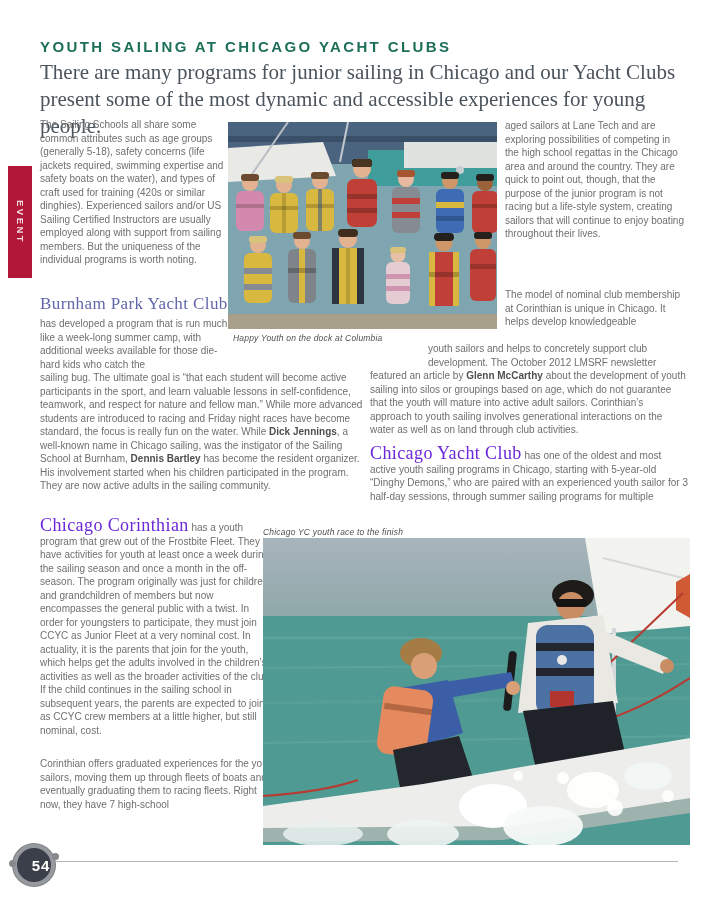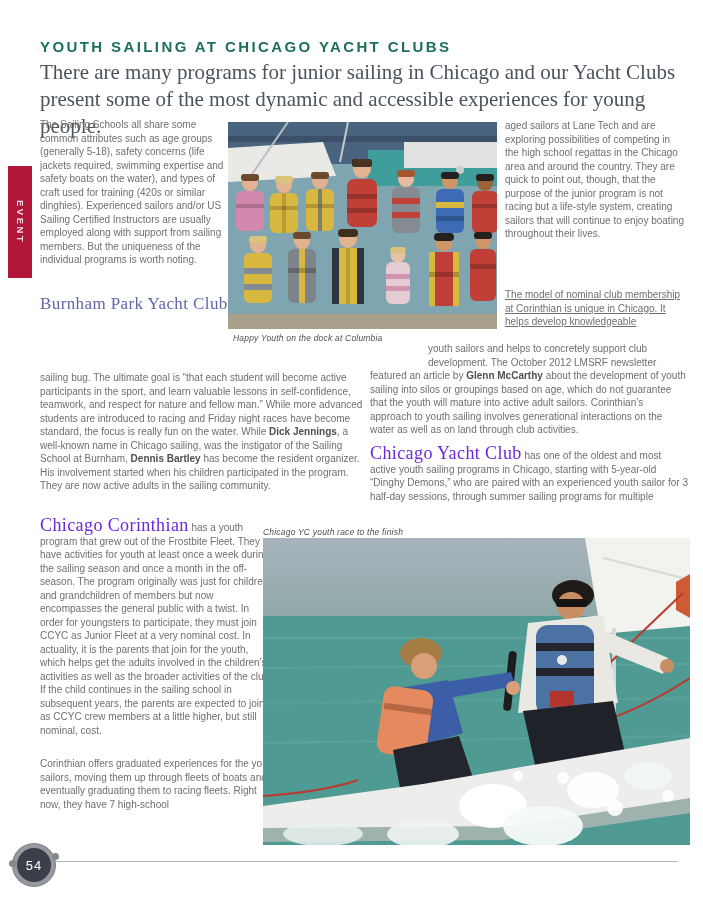--- a/index.html
+++ b/index.html
@@ -26,46 +26,47 @@
 
   
   .photo{display:block;}
 
   
   .footer-line{left:56px;top:861px;width:622px;height:1px;background:#b5b5b5;}
   .footer-text{top:864px;font-size:10px;letter-spacing:2.6px;color:#8f8f8f;display:flex;gap:14px;}
   .badge{left:13px;top:844px;width:42px;height:42px;border-radius:50%;
          background:#3a3f4a;border:4px solid #96999e;box-sizing:border-box;
          display:flex;align-items:center;justify-content:center;box-shadow:0 0 0 1px #7d8084;}
-  .badge span{color:#ffffff;font-size:13px;font-weight:400;letter-spacing:1px;}
+  .badge span{color:#ffffff;font-size:15px;font-weight:700;letter-spacing:1px;padding-left:14px;}
   .badge-bolt{width:7px;height:7px;border-radius:50%;background:#85888d;}
 </style>
 </head>
 <body>
 
 <div id="page">
 
   <div class="abs event-tab">
     <span>EVENT</span>
   </div>
 
   <div class="abs kicker" style="left:40px;top:38px;">YOUTH SAILING AT CHICAGO YACHT CLUBS</div>
 
   <div class="abs deck" style="left:40px;top:59px;width:655px;">There are many programs for junior sailing in Chicago and our Yacht Clubs present some of the most dynamic and accessible experiences for young people.</div>
 
   <div class="abs body-text" style="left:40px;top:118px;width:192px;">The Sailing Schools all share some common attributes such as age groups (generally 5-18), safety concerns (life jackets required, swimming expertise and safety boats on the water), and types of craft used for training (420s or similar dinghies). Experienced sailors and/or US Sailing Certified Instructors are usually employed along with support from sailing members. But the uniqueness of the individual programs is worth noting.</div>
 
   <div class="abs club-head" style="left:40px;top:294px;">Burnham Park Yacht Club</div>
+  <div class="abs body-text" style="left:40px;top:317px;width:192px;">has developed a program that is run much like a week-long summer camp, with additional weeks available for those die-hard kids who catch the</div>
   <div class="abs body-text" style="left:40px;top:371px;width:330px;"><span>sailing bug. The ultimate goal is “that each student will become active participants in the sport, and learn valuable lessons in self-confidence, teamwork, and respect for nature and fellow man.” While more advanced students are introduced to racing and Friday night races have become standard, the focus is really fun on the water. While </span><span class="seg-b">Dick Jennings</span><span>, a well-known name in Chicago sailing, was the instigator of the Sailing School at Burnham, </span><span class="seg-b">Dennis Bartley</span><span> has become the resident organizer. His involvement started when his children participated in the program. They are now active adults in the sailing community.</span></div>
 
   <div class="abs body-text" style="left:40px;top:516px;width:234px;"><span class="seg-h">Chicago Corinthian</span><span> has a youth program that grew out of the Frostbite Fleet. They have activities for youth at least once a week during the sailing season and once a month in the off-season. The program originally was just for children and grandchildren of members but now encompasses the general public with a twist. In order for youngsters to participate, they must join CCYC as Junior Fleet at a very nominal cost. In actuality, it is the parents that join for the youth, which helps get the adults involved in the children’s activities as well as the broader activities of the club. If the child continues in the sailing school in subsequent years, the parents are expected to join as CCYC crew members at a little higher, but still nominal, cost.</span></div>
   <div class="abs body-text" style="left:40px;top:757px;width:240px;">Corinthian offers graduated experiences for the young sailors, moving them up through fleets of boats and eventually graduating them to racing fleets. Right now, they have 7 high-school</div>
 
   <div class="abs body-text" style="left:505px;top:119px;width:180px;">aged sailors at Lane Tech and are exploring possibilities of competing in the high school regattas in the Chicago area and around the country. They are quick to point out, though, that the purpose of the junior program is not racing but a life-style system, creating sailors that will continue to enjoy boating throughout their lives.</div>
-  <div class="abs body-text" style="left:505px;top:288px;width:180px;text-decoration:underline;">The model of nominal club membership at Corinthian is unique in Chicago. It helps develop knowledgeable</div>
+  <div class="abs body-text" style="left:505px;top:288px;width:180px;">The model of nominal club membership at Corinthian is unique in Chicago. It helps develop knowledgeable</div>
   <div class="abs body-text" style="left:428px;top:342px;width:256px;">youth sailors and helps to concretely support club development. The October 2012 LMSRF newsletter</div>
   <div class="abs body-text" style="left:370px;top:369px;width:316px;"><span>featured an article by </span><span class="seg-b">Glenn McCarthy</span><span> about the development of youth sailing into silos or groupings based on age, which do not guarantee that the youth will mature into active adult sailors. Corinthian’s approach to youth sailing involves generational interactions on the water as well as on land through club activities.</span></div>
   <div class="abs body-text" style="left:370px;top:444px;width:318px;"><span class="seg-h">Chicago Yacht Club</span><span> has one of the oldest and most active youth sailing programs in Chicago, starting with 5-year-old “Dinghy Demons,” who are paired with an experienced youth sailor for 3 half-day sessions, through summer sailing programs for multiple</span></div>
 
   <svg class="abs photo" style="left:228px;top:122px;" width="269" height="207" viewBox="0 0 269 207">
     <rect width="269" height="207" fill="#7fa5b0"></rect>
     <rect width="269" height="42" fill="#4a6480"></rect>
     <rect y="14" width="269" height="6" fill="#3a5068"></rect>
     <rect x="140" y="28" width="129" height="36" fill="#3f9e9b"></rect>
     <polygon points="0,26 95,20 108,54 0,60" fill="#e9eae6"></polygon>

